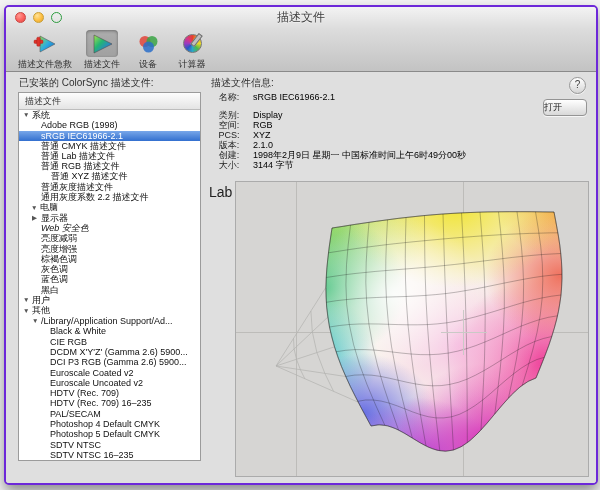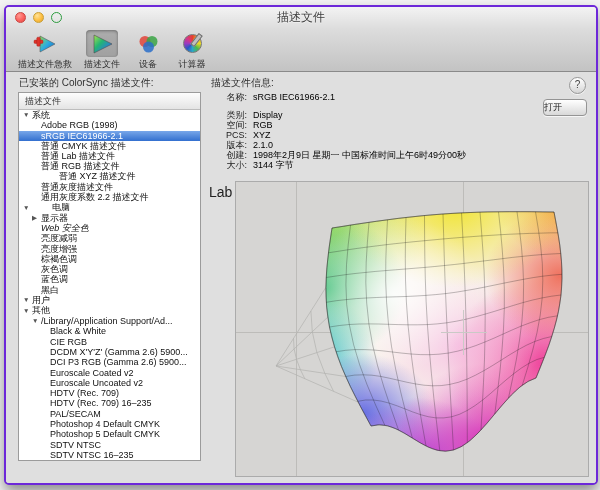--- a/index.html
+++ b/index.html
@@ -48,21 +48,21 @@
   .row[data-disclosure="open"] .disc::before{content:"▼";}
   .row[data-disclosure="closed"] .disc::before{content:"▶";}
   .row.selected{background:linear-gradient(#78a7e9,#3370cf);color:#fff;}
   .row.selected .disc{color:#eaf1fb;}
   
   .help{position:absolute;right:10px;top:5px;width:15px;height:15px;border-radius:50%;
     background:linear-gradient(#ffffff,#d5d5d5);border:1px solid #979797;
     font-size:10px;color:#444;text-align:center;line-height:14px;box-shadow:0 1px 0 rgba(255,255,255,.7);}
   .inforows{position:absolute;left:205px;top:20px;width:330px;}
   .inforow{display:flex;height:10px;font-size:9px;line-height:10px;}
-  .inforow .k{width:36px;flex:none;text-align:right;color:#222;margin-right:6px;}
+  .inforow .k{width:36px;flex:none;text-align:center;color:#222;margin-right:6px;}
   .inforow .v{color:#000;white-space:nowrap;}
   .open-btn{position:absolute;right:9px;top:27px;width:42px;height:15px;border-radius:4px;
     background:linear-gradient(#ffffff,#d8d8d8);border:1px solid #949494;
     font-size:9px;color:#222;text-align:left;line-height:14px;box-shadow:0 1px 0 rgba(255,255,255,.7);}
   .plot-sel{position:absolute;left:203px;top:112px;font-size:14px;color:#222;}
   .plot-sel .chev::after{content:"▾";font-size:8px;color:#444;margin-left:2px;}
   
   .plot{position:absolute;left:229px;top:109px;width:352px;height:294px;
     background:#d6d5d3;border:1px solid #ababab;box-sizing:content-box;}
   .axis{position:absolute;background:#bdbcb9;z-index:0;}
@@ -194,36 +194,36 @@
           <div class="row" style="padding-left: 13px;">
             <span class="disc"></span>
             <span class="lbl">普通 Lab 描述文件</span>
           </div>
 
           <div class="row" style="padding-left: 13px;">
             <span class="disc"></span>
             <span class="lbl">普通 RGB 描述文件</span>
           </div>
 
-          <div class="row" style="padding-left: 31px; text-align: right;">
+          <div class="row" style="padding-left: 23px; text-align: right;">
             <span class="disc"></span>
             <span class="lbl">普通 XYZ 描述文件</span>
           </div>
 
           <div class="row" style="padding-left: 13px;">
             <span class="disc"></span>
             <span class="lbl">普通灰度描述文件</span>
           </div>
 
           <div class="row" style="padding-left: 13px;">
             <span class="disc"></span>
             <span class="lbl">通用灰度系数 2.2 描述文件</span>
           </div>
 
-          <div class="row" data-disclosure="open" style="padding-left: 4px; gap: 20px;">
+          <div class="row" data-disclosure="open" style="padding-left: 12px;">
             <span class="disc"></span>
             <span class="lbl">电脑</span>
           </div>
 
           <div class="row" data-disclosure="closed" style="padding-left: 13px;">
             <span class="disc"></span>
             <span class="lbl">显示器</span>
           </div>
 
           <div class="row" style="padding-left: 13px; font-style: italic;">

